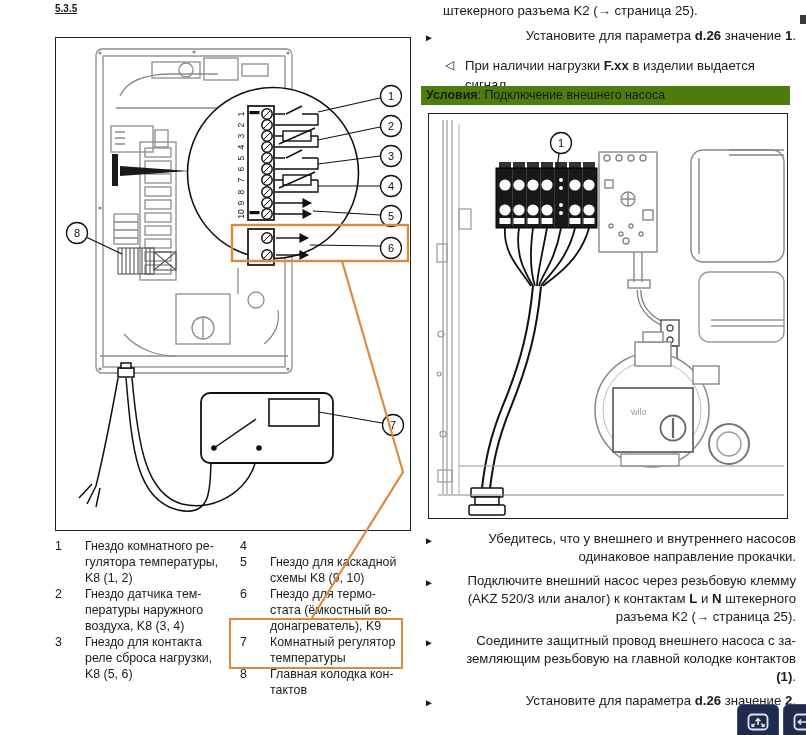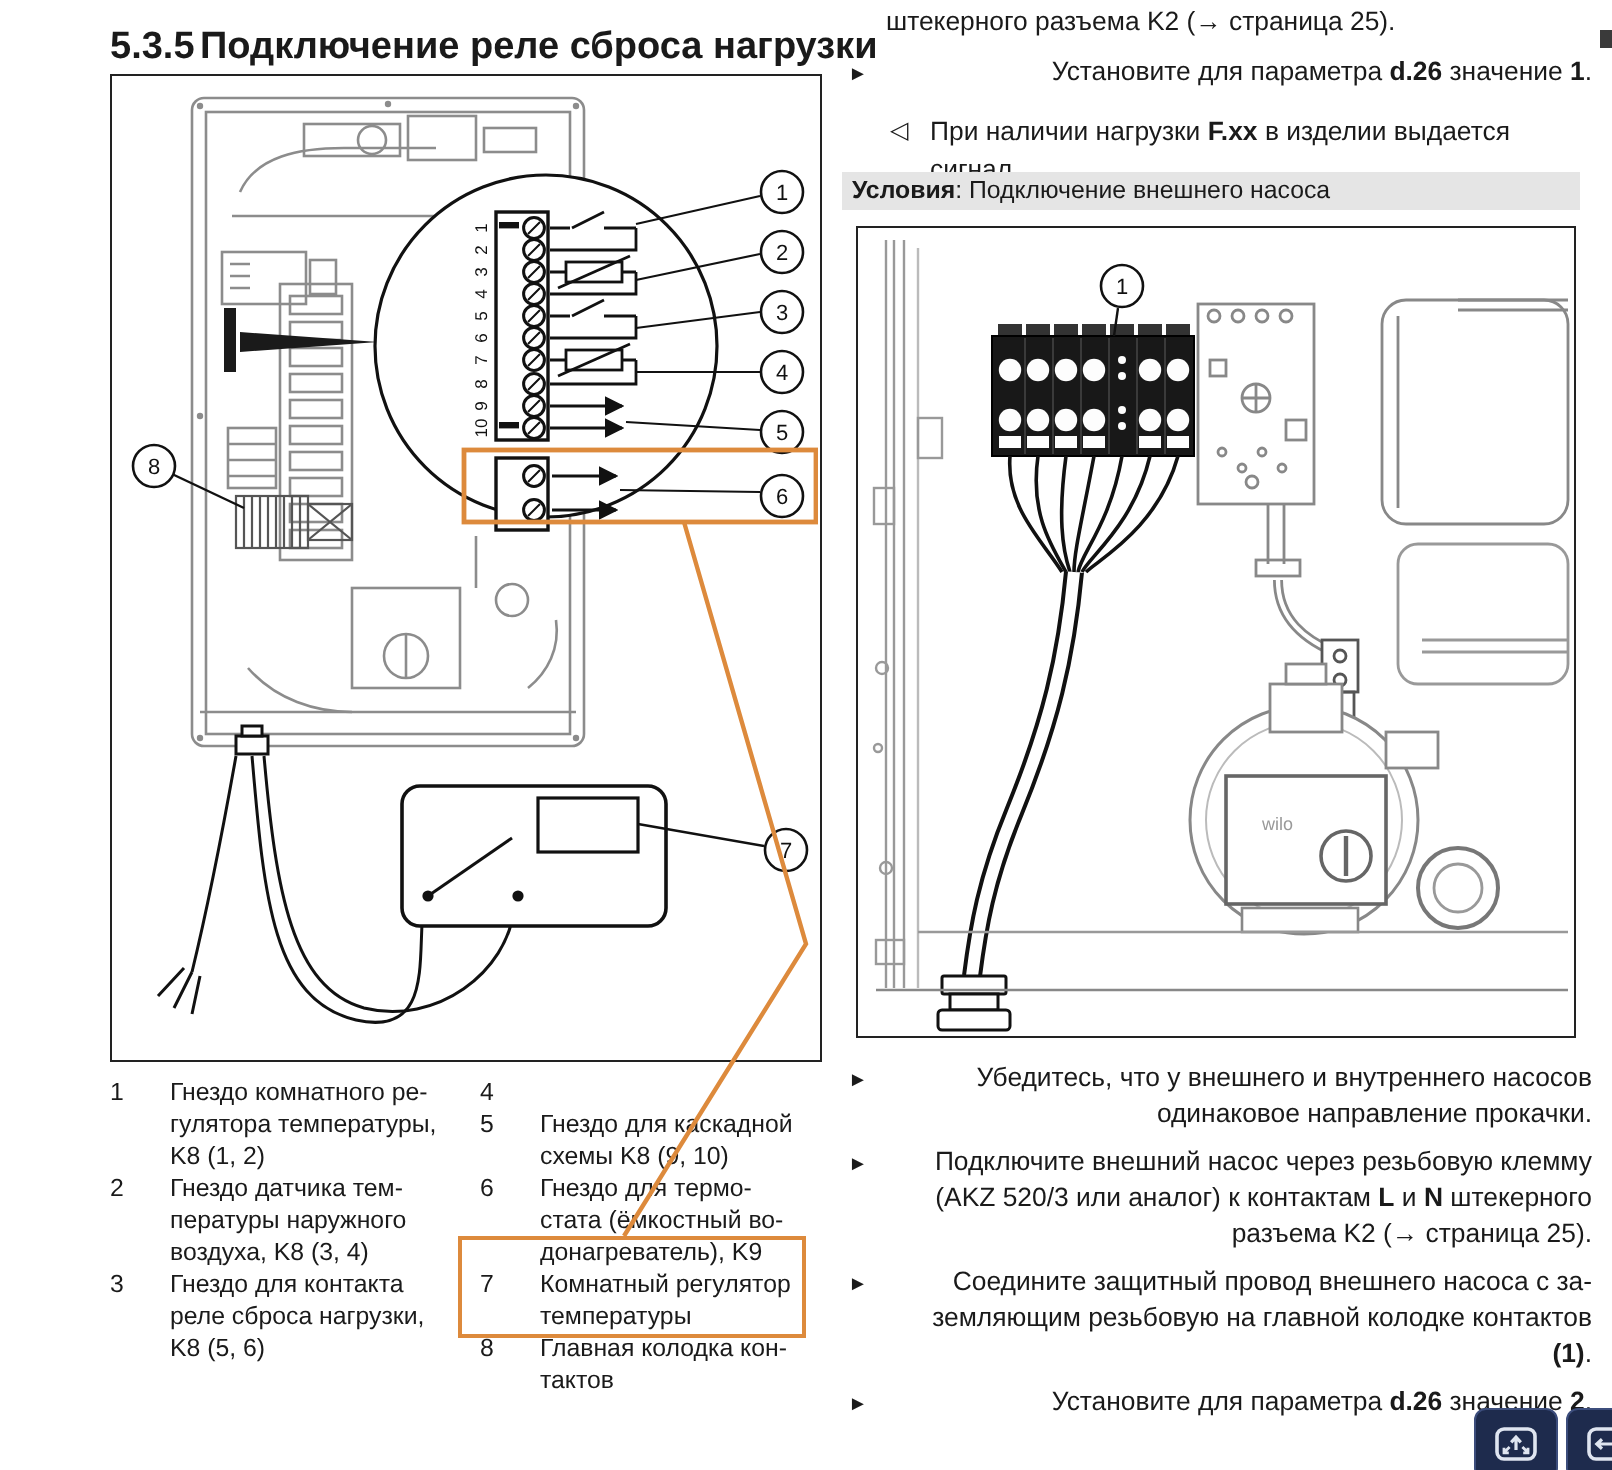--- a/index.html
+++ b/index.html
@@ -1,20 +1,20 @@
 <!DOCTYPE html>
 <html><head>
 <meta charset="utf-8">
 <style>
   html,body{margin:0;padding:0;}
   body{width:806px;height:735px;position:relative;background:#fff;overflow:hidden;
        font-family:"Liberation Sans",sans-serif;color:#1a1a1a;}
   .b{font-weight:700;}
   
-  .heading{position:absolute;left:55px;top:13px;display:flex;font-weight:700;font-size:19px;}
+  .heading{position:absolute;left:55px;top:3px;display:flex;font-weight:700;font-size:10px;text-decoration:underline;}
   .heading .hnum{width:45px;}
   
   .fig{position:absolute;border:1.3px solid #222;background:#fff;box-sizing:border-box;}
   #figL{left:55px;top:37px;width:356px;height:494px;}
   #figR{left:428px;top:113px;width:360px;height:406px;}
   .fig svg{display:block;}
   
   .legend-col{position:absolute;top:538px;font-size:12.4px;line-height:16px;}
   #legend-col1{left:55px;width:180px;}
   #legend-col2{left:240px;width:180px;}
@@ -24,41 +24,40 @@
   .hl-box{position:absolute;left:229px;top:618px;width:170px;height:47px;
           border:2.2px solid #dd8a3c;z-index:4;}
   
   .topright{position:absolute;left:424px;top:1px;width:372px;font-size:13.2px;line-height:19px;}
   .cont-line{margin-left:19px;}
   .brow{display:flex;margin-top:6px;}
   .brow .marker{width:19px;flex:none;font-size:10px;padding-top:2px;}
   .note{display:flex;margin-left:21px;margin-top:9px;}
   .note .tri{width:20px;flex:none;font-size:12px;}
   .note-text{width:320px;white-space:pre-line;}
-  .conds{position:absolute;left:421px;top:86px;width:369px;height:19px;background:#e5e5e5;
+  .conds{position:absolute;left:421px;top:86px;width:369px;height:19px;background:#4d7c0f;
          font-size:12.4px;line-height:19px;padding-left:5px;box-sizing:border-box;}
   .rbullets{position:absolute;left:424px;top:530px;width:372px;font-size:13.2px;line-height:18px;}
   .rbullets .bullet{display:flex;margin-bottom:6px;}
   .rbullets .marker{width:19px;flex:none;font-size:10px;padding-top:2px;}
   .btext{white-space:pre-line;flex:1;text-align:right;}
   
   #overlay{position:absolute;left:0;top:0;z-index:6;pointer-events:none;}
   
   .vt-btn{position:absolute;top:704px;width:40px;height:34px;background:#1e2b4d;
           border:1px solid #3c4d7c;border-radius:6px;display:flex;align-items:center;
           justify-content:center;cursor:pointer;z-index:8;}
   #vt1{left:737px;} #vt2{left:783px;}
   .edge-artifact{position:absolute;left:800px;top:15px;width:6px;height:9px;background:#3a3a3a;}
 </style>
 </head>
 <body>
 
 <div class="heading">
   <span class="hnum">5.3.5</span>
-  <span>Подключение реле сброса нагрузки</span>
 </div>
 
 <div class="topright">
   <div class="cont-line">штекерного разъема K2 (→ страница 25).</div>
   <div class="brow">
     <span class="marker">►</span>
     <span class="btext"><span>Установите для параметра </span><span class="b">d.26</span><span> значение </span><span class="b">1</span><span>.</span></span>
   </div>
   <div class="note">
     <span class="tri">◁</span>

